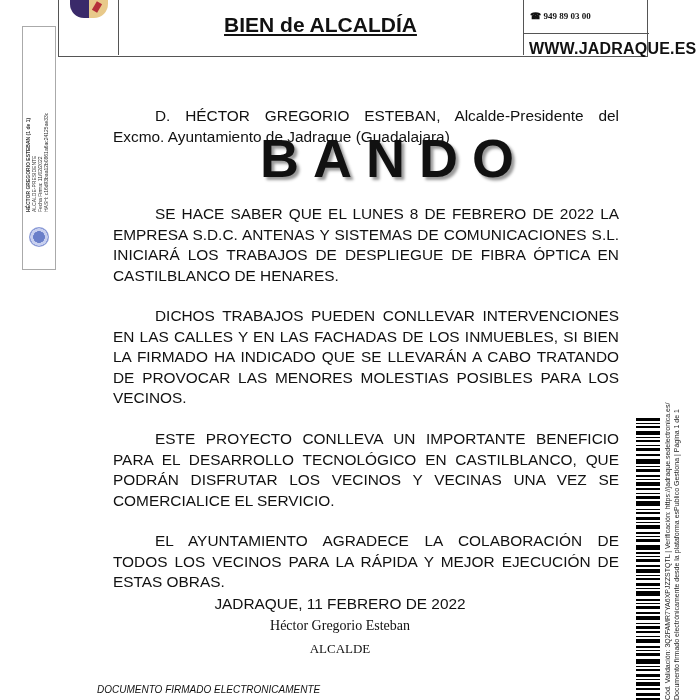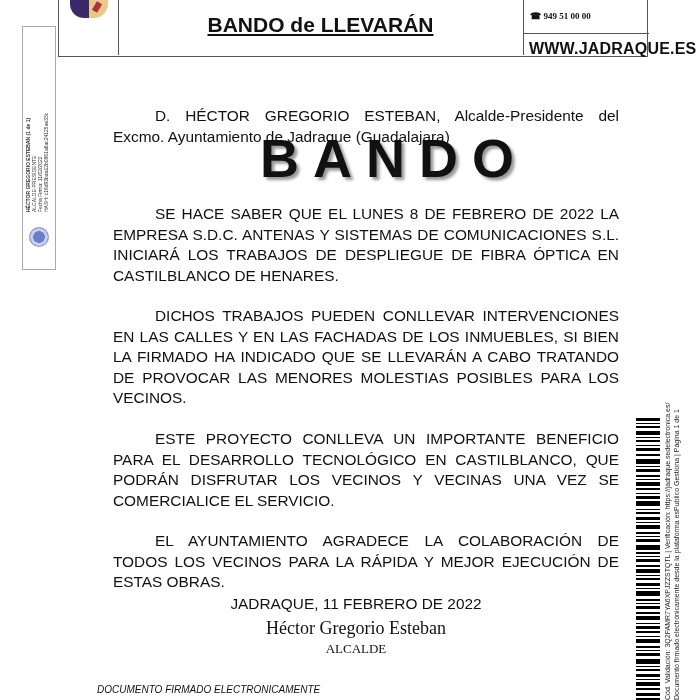--- a/index.html
+++ b/index.html
@@ -61,46 +61,46 @@
     position: absolute; left: 97px; width: 506px; font-size: 15.4px; line-height: 20.6px;
     text-align: justify; text-align-last: left; margin: 16px;
   }
   .body-text .indent { display: inline-block; width: 42px; }
   .bando {
     position: absolute; left: 0; width: 700px; top: 126px; text-align: center;
     font-size: 54px; font-weight: 700; letter-spacing: 14px; line-height: 64px;
     text-shadow: 3px 3px 3px #999;
     padding-left: 44px;
   }
-  .sign-block { position: absolute; left: 103px; width: 506px; text-align: center; }
+  .sign-block { position: absolute; left: 87px; width: 506px; text-align: center; }
   .place-date { top: 595px; font-size: 15.4px; }
-  .signer { top: 618px; font-family: "Liberation Serif", serif; font-size: 18px; }
+  .signer { top: 618px; font-family: "Liberation Serif", serif; font-size: 14px; }
   .role { top: 641px; font-family: "Liberation Serif", serif; font-size: 13px; }
   .footer-note { position: absolute; left: 97px; top: 684px; font-size: 10px; font-style: italic; }
   .barcode {
     position: absolute; left: 636px; top: 418px; width: 24px; height: 282px;
   }
   .verify-text {
     position: absolute; left: 663px; top: 700px; width: 300px; height: 30px;
     transform-origin: 0 0; transform: rotate(-90deg);
     font-size: 7px; line-height: 9px; color: #222; white-space: nowrap;
   }
 </style>
 </head>
 <body>
 
 <div class="header-box">
   <div class="logo-cell">
     <div class="crest"></div>
   </div>
   <div class="title-cell">
-    <div class="title">BANDO de LLEVARÁN</div>
+    <div class="title">BIEN de ALCALDÍA</div>
   </div>
   <div class="contact-cell">
-    <div class="phone">☎ 949 51 00 00</div>
+    <div class="phone">☎ 949 89 03 00</div>
     <div class="contact-divider"></div>
     <div class="web">WWW.JADRAQUE.ES</div>
   </div>
 </div>
 
 <div class="sig-box">
   <div class="sig-text">
     <div style="font-weight:bold">HÉCTOR GREGORIO ESTEBAN (1 de 1)</div>
     <div>ALCALDE-PRESIDENTE</div>
     <div>Fecha Firma: 11/02/2022</div>

